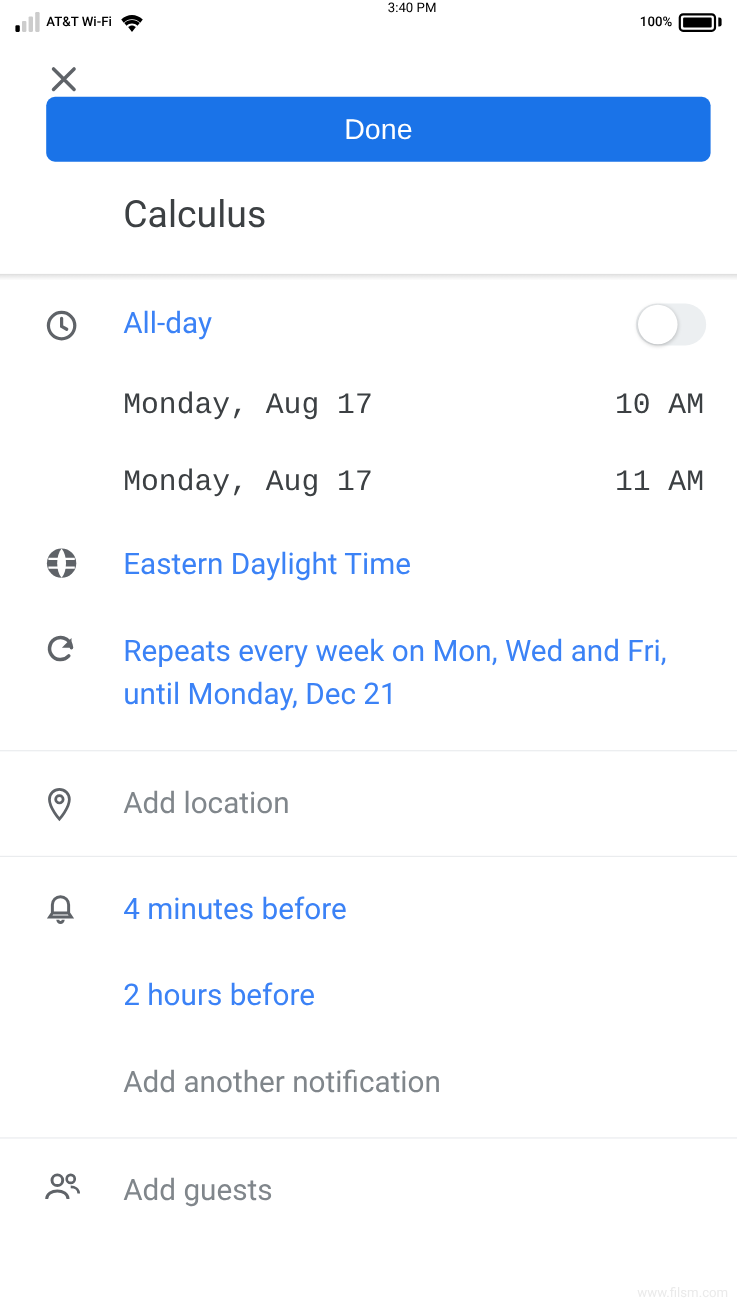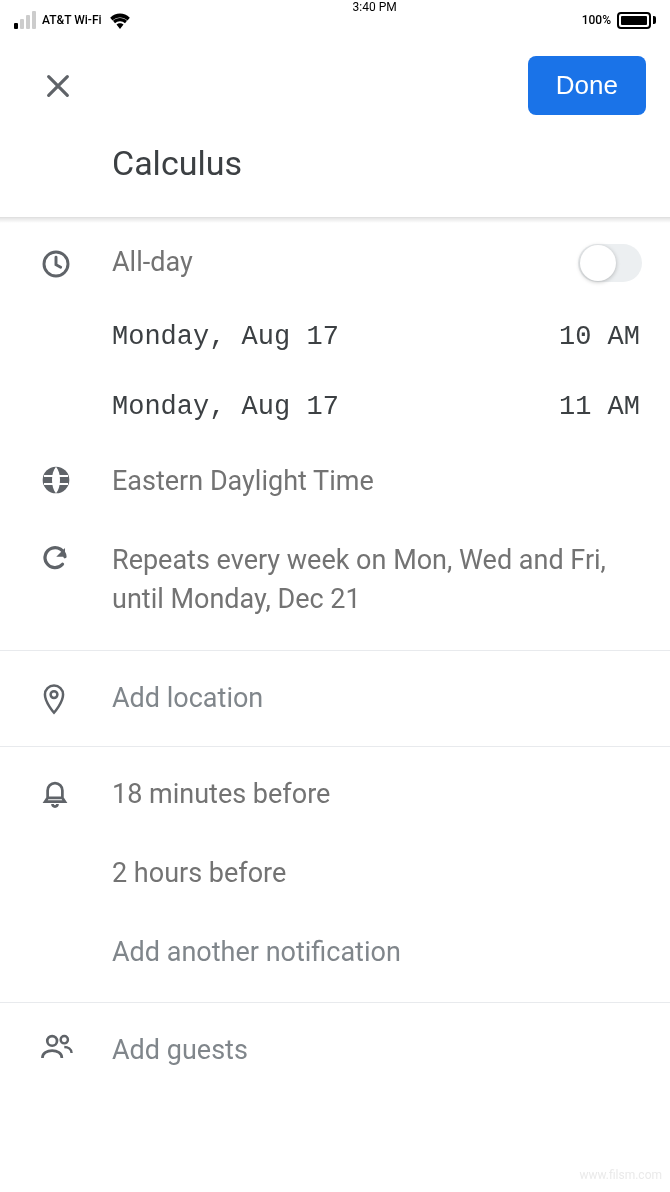--- a/index.html
+++ b/index.html
@@ -33,22 +33,23 @@
     .wifi-icon svg { display:block; }
     .battery { display:flex; align-items:center; gap:2px; }
     .battery-body {
       width: 34px; height: 17px; border: 2px solid #000; border-radius: 4px;
       padding: 2px; display:flex;
     }
     .battery-fill { background:#000; border-radius:1px; width:100%; height:100%; }
     .battery-cap { width:3px; height:8px; background:#000; border-radius:0 2px 2px 0; }
 
     .header-row {
-      display:flex; align-items:center; justify-content:space-between;
+      display:flex; justify-content:space-between;
       padding: 16px 24px 0 42px;
+      flex-direction: column;
     }
     .close-x { font-size: 40px; font-weight: 300; color:#5f6368; line-height:1; cursor:pointer; }
     .done-btn {
       background:#1a73e8; color:#fff; border:none; border-radius:8px;
       font-size:26px; font-weight:500; padding:14px 28px; cursor:pointer;
     }
     .title {
       font-size: 34px;
       color:#3c4043;
       padding: 28px 0 34px 112px;
@@ -67,21 +68,21 @@
     }
     .row .icon-slot {
       width: 72px; flex-shrink:0;
       color:#5f6368;
       display:flex; align-items:flex-start; justify-content:flex-start;
       padding-top:2px;
     }
     .row .content {
       flex: 1;
       font-size: 27px;
-      color:#737373;
+      color:#3b82f6;
       line-height: 1.45;
     }
     .row .content.placeholder { color:#80868b; }
     .time-line {
       display:flex; justify-content:space-between; align-items:center;
       padding: 20px 30px 20px 112px;
       font-size: 27px; color:#3c4043;font-family:Liberation Mono, monospace;
     }
     .hr { border-top:1px solid #e8eaed; }
 
@@ -202,21 +203,21 @@
 
 <div class="hr"></div>
 
 <div class="section">
   <div class="row" style="padding-top:28px;">
     <div class="icon-slot">
       <svg width="30" height="32" viewBox="0 0 24 26">
           <path fill="none" stroke="#5f6368" stroke-width="2.2" d="M18 17H6l-2 3h16l-2-3zM6 17v-6a6 6 0 1 1 12 0v6M10 22a2 2 0 0 0 4 0"></path>
         </svg>
     </div>
-    <div class="content">18 minutes before</div>
+    <div class="content">4 minutes before</div>
   </div>
   <div class="row">
     <div class="icon-slot"></div>
     <div class="content">2 hours before</div>
   </div>
   <div class="row" style="padding-bottom:30px;justify-content:center;">
     <div class="icon-slot"></div>
     <div class="content placeholder">Add another notification</div>
   </div>
 </div>

